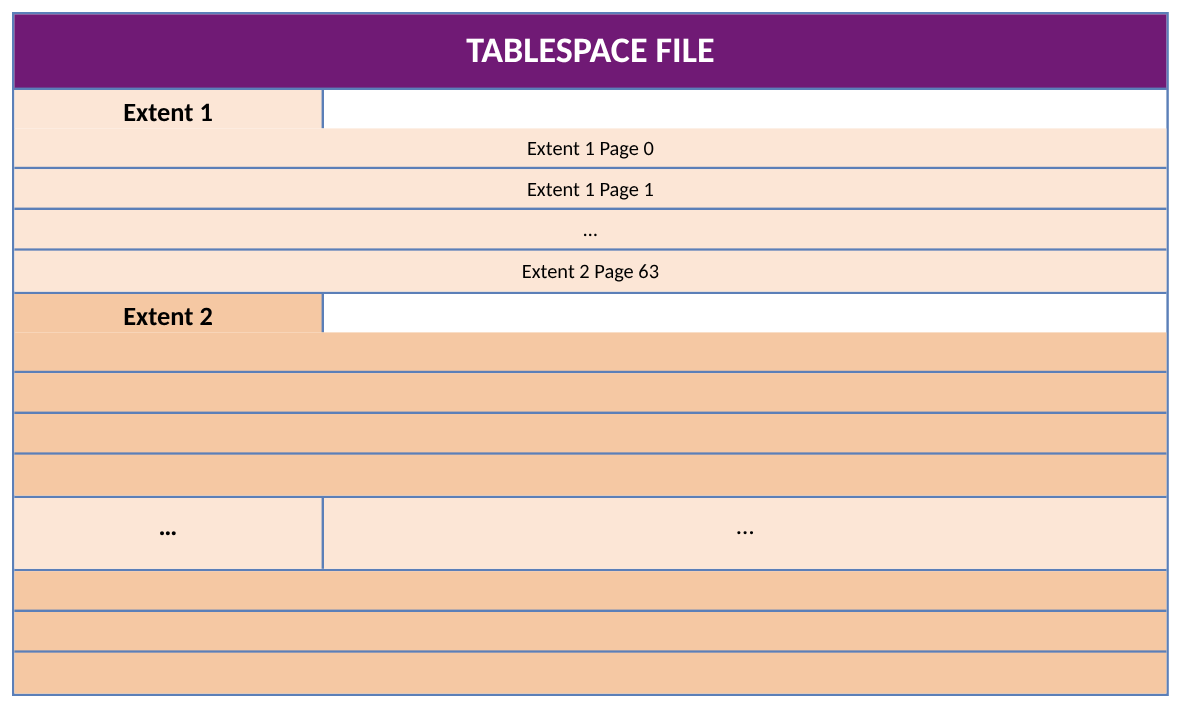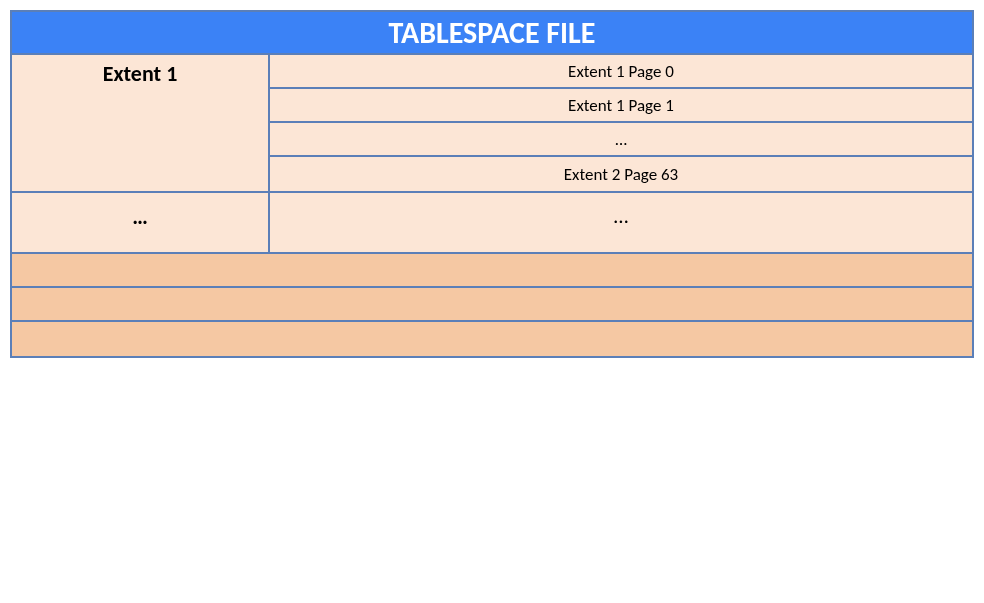--- a/index.html
+++ b/index.html
@@ -10,31 +10,32 @@
     body {
       font-family: Calibri, 'Segoe UI', Arial, sans-serif;
       background: #ffffff;
       padding: 10px;
     }
     .container {
       width: 964px;
       border: 2px solid #5b7fb8;
     }
     .header {
-      background: #3b82f6;
+      background: #701a75;
       color: #ffffff;
       font-size: 30px;
       font-weight: bold;
       text-align: center;
-      padding: 2px 0;
+      padding: 12px 0;
       border-bottom: 2px solid #5b7fb8;
     }
     .row-group {
       display: flex;
       border-bottom: 2px solid #5b7fb8;
+      flex-direction: column;
     }
     .row-group:last-child {
       border-bottom: none;
     }
     .left-cell {
       width: 258px;
       border-right: 2px solid #5b7fb8;
       text-align: center;
       font-size: 22px;
       font-weight: bold;
@@ -105,20 +106,29 @@
   <div class="row-group">
     <div class="left-cell left-light">Extent 1</div>
     <div class="right-cells">
       <div class="page-cell page-light">Extent 1 Page 0</div>
       <div class="page-cell page-light">Extent 1 Page 1</div>
       <div class="page-cell page-light">…</div>
       <div class="page-cell page-light">Extent 2 Page 63</div>
     </div>
   </div>
 
+  <div class="row-group">
+    <div class="left-cell left-dark">Extent 2</div>
+    <div class="right-cells">
+      <div class="page-cell page-dark"></div>
+      <div class="page-cell page-dark"></div>
+      <div class="page-cell page-dark"></div>
+      <div class="page-cell page-dark"></div>
+    </div>
+  </div>
 
   <div class="ellipsis-row">
     <div class="ellipsis-left">…</div>
     <div class="ellipsis-right">…</div>
   </div>
 
   <div class="row-group">
     <div class="right-cells">
       <div class="page-cell page-dark"></div>
       <div class="page-cell page-dark"></div>

